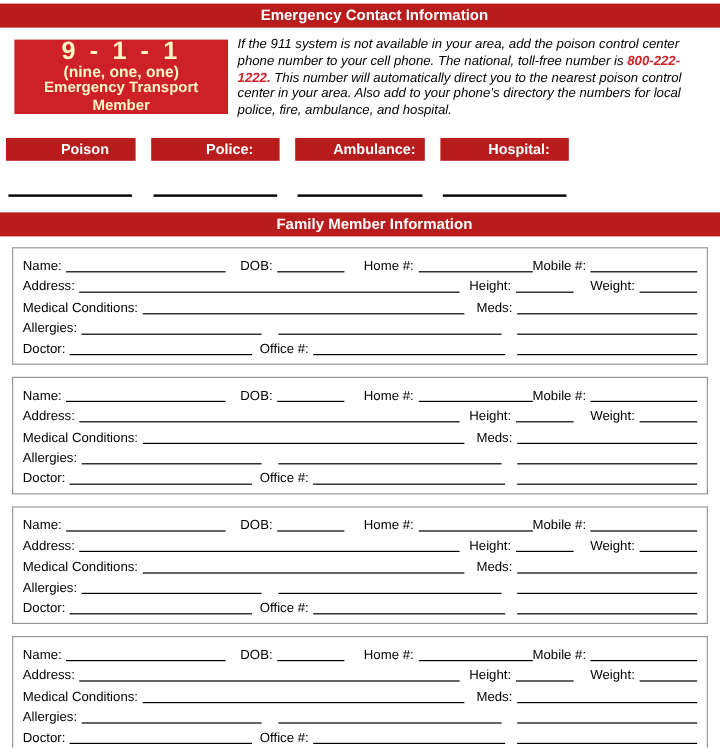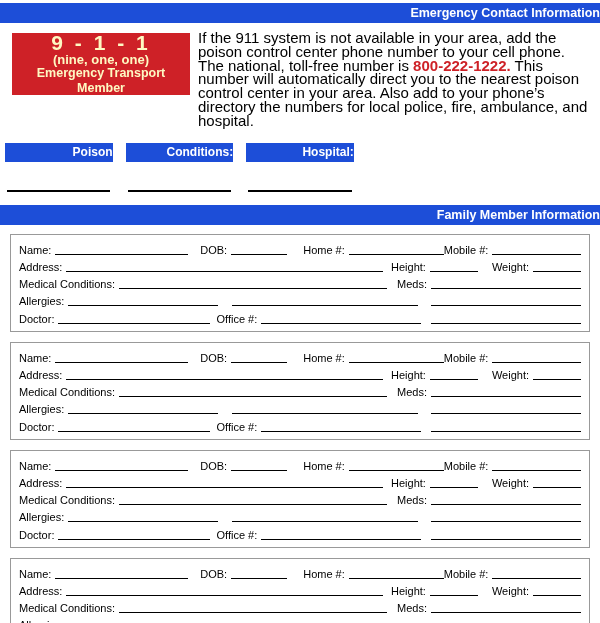--- a/index.html
+++ b/index.html
@@ -2,33 +2,33 @@
 <html><head>
 <meta charset="utf-8">
 <style>
   * { margin:0; padding:0; box-sizing:border-box; }
   html,body { width:600px; height:623px; }
   body {
     background:#fff; color:#000;
     font-family:"Liberation Sans", sans-serif;
     overflow:hidden;
   }
-  .bar { background:#1d4ed8; color:#fff; font-weight:bold; text-align:right;padding-left:24px; }
+  .bar { background:#b91c1c; color:#fff; font-weight:bold; text-align:center;padding-left:24px; }
   .header-bar { margin-top:3px; height:20px; line-height:20px; font-size:12.5px; }
   .family-bar { margin-top:13px; height:20px; line-height:20px; font-size:12.5px; }
 
   .intro { display:flex; margin:10px 12px 0 12px; }
   .red-box {
     flex:0 0 178px; height:62px; background:#CE2127; color:#fef9c3;
     display:flex; flex-direction:column; justify-content:center; text-align:center;
   }
   .code { font-size:21px; font-weight:bold; letter-spacing:3px; line-height:21px; }
   .code-sub { font-size:13px; font-weight:bold; line-height:13px; }
   .code-caption { font-size:12.5px; font-weight:bold; line-height:15px; }
-  .info { margin-left:8px; font-size:15px; line-height:13.8px; max-width:392px; margin-top:-2px; }
+  .info { margin-left:8px; font-size:11px; line-height:13.8px; max-width:392px; margin-top:-2px;font-style:italic; }
   .phone { color:#CE2127; font-weight:bold; }
 
   .contacts { display:grid; grid-template-columns:repeat(5,1fr); column-gap:13px; margin:15px 5px 0 5px; }
   .contact-label { font-size:12px; height:19px; line-height:19px; }
   .contact-line { margin:28px auto 0 auto; width:96%; border-bottom:2px solid #000; height:2px; }
 
   .member-block {
     margin:9px 10px 10px 10px; height:98px;
     border:1px solid #999; padding:5px 8px;
   }
@@ -55,24 +55,28 @@
   </div>
   <p class="info"><span>If the 911 system is not available in your area, add the poison control center phone number to your cell phone. The national, toll-free number is </span><span class="phone">800-222-1222.</span><span> This number will automatically direct you to the nearest poison control center in your area. Also add to your phone’s directory the numbers for local police, fire, ambulance, and hospital.</span></p>
 </div>
 
 <div class="contacts" id="contacts">
   <div class="contact-col">
     <div class="bar contact-label">Poison Control:</div>
     <div class="contact-line"></div>
   </div>
 
-
-
-  <div class="contact-col">
-    <div class="bar contact-label">Conditions:</div>
+  <div class="contact-col">
+    <div class="bar contact-label">Police:</div>
+    <div class="contact-line"></div>
+  </div>
+
+
+  <div class="contact-col">
+    <div class="bar contact-label">Ambulance:</div>
     <div class="contact-line"></div>
   </div>
 
   <div class="contact-col">
     <div class="bar contact-label">Hospital:</div>
     <div class="contact-line"></div>
   </div>
 </div>
 
 <div class="bar family-bar">Family Member Information</div>

